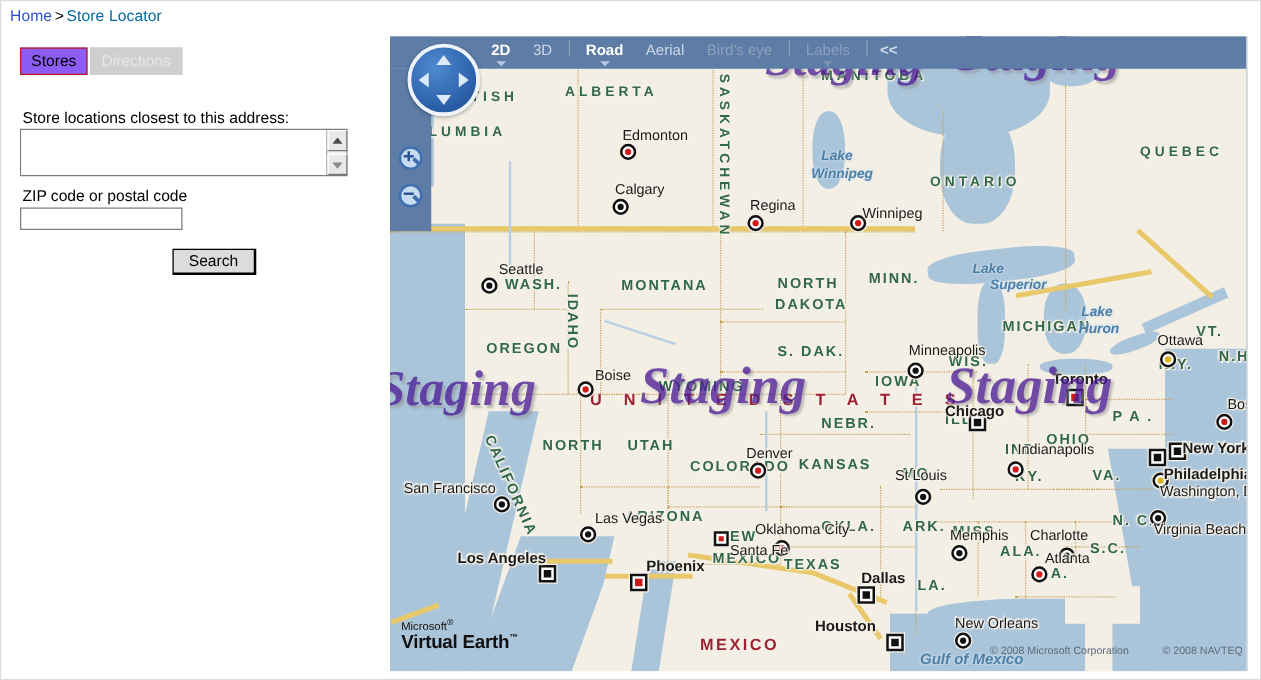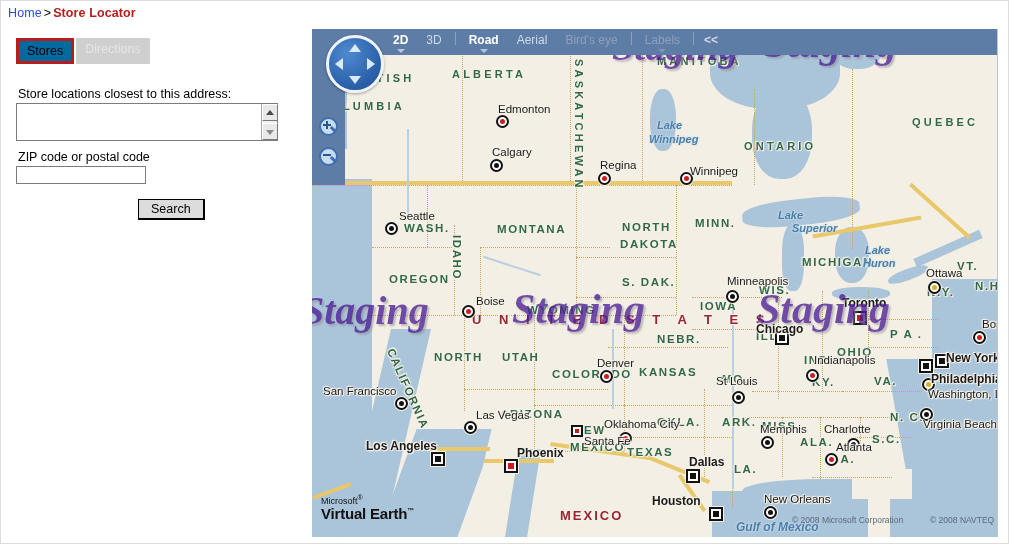--- a/index.html
+++ b/index.html
@@ -7,27 +7,27 @@
     width:1009px;height:544px;overflow:hidden;background:#fff;
     font-family:"Liberation Sans", sans-serif;font-size:12px;color:#000;
   }
   #page{position:relative;width:1009px;height:544px;overflow:hidden;
         border:1px solid #dcdcdc;box-sizing:border-box;background:#fff;}
 
   
   #breadcrumb{position:absolute;left:7px;top:5px;font-size:12.5px;letter-spacing:.1px;}
   #breadcrumb .lnk{color:#2b4fcf;text-decoration:none;}
   #breadcrumb .sep{color:#000;margin:0 2px;}
-  #breadcrumb .cur{color:#b91c1c;font-weight:bold;}
+  #breadcrumb .cur{color:#0369a1;}
 
   
   #left{position:absolute;left:0;top:24px;width:310px;height:520px;background:#fff;}
   #tabs{position:absolute;left:15px;top:13px;display:flex;gap:2px;}
   .tab{font-size:12.5px;padding:3px 8px 3px 8px;line-height:14px;
-       border:3px solid #b91c1c;background:#0369a1;color:#000;cursor:pointer;
+       border:1px solid #b91c1c;background:#8b5cf6;color:#000;cursor:pointer;
        font-family:"Liberation Sans", sans-serif;}
   .tab.disabled{background:#cfcfcf;border:1px solid #cfcfcf;color:#e6e6e6;cursor:default;}
 
   #form{position:absolute;left:15px;top:62px;width:280px;}
   .flabel{font-size:12.5px;color:#000;margin:0 0 2px 2px;display:block;}
   .addr-wrap{position:relative;width:262px;height:38px;border:1px solid #7c7c7c;background:#fff;
              box-sizing:border-box;}
   .addr-wrap textarea{position:absolute;left:0;top:0;width:245px;height:36px;border:0;outline:none;
              resize:none;font-family:"Liberation Sans", sans-serif;font-size:12px;padding:1px 2px;
              box-sizing:border-box;background:#fff;}

